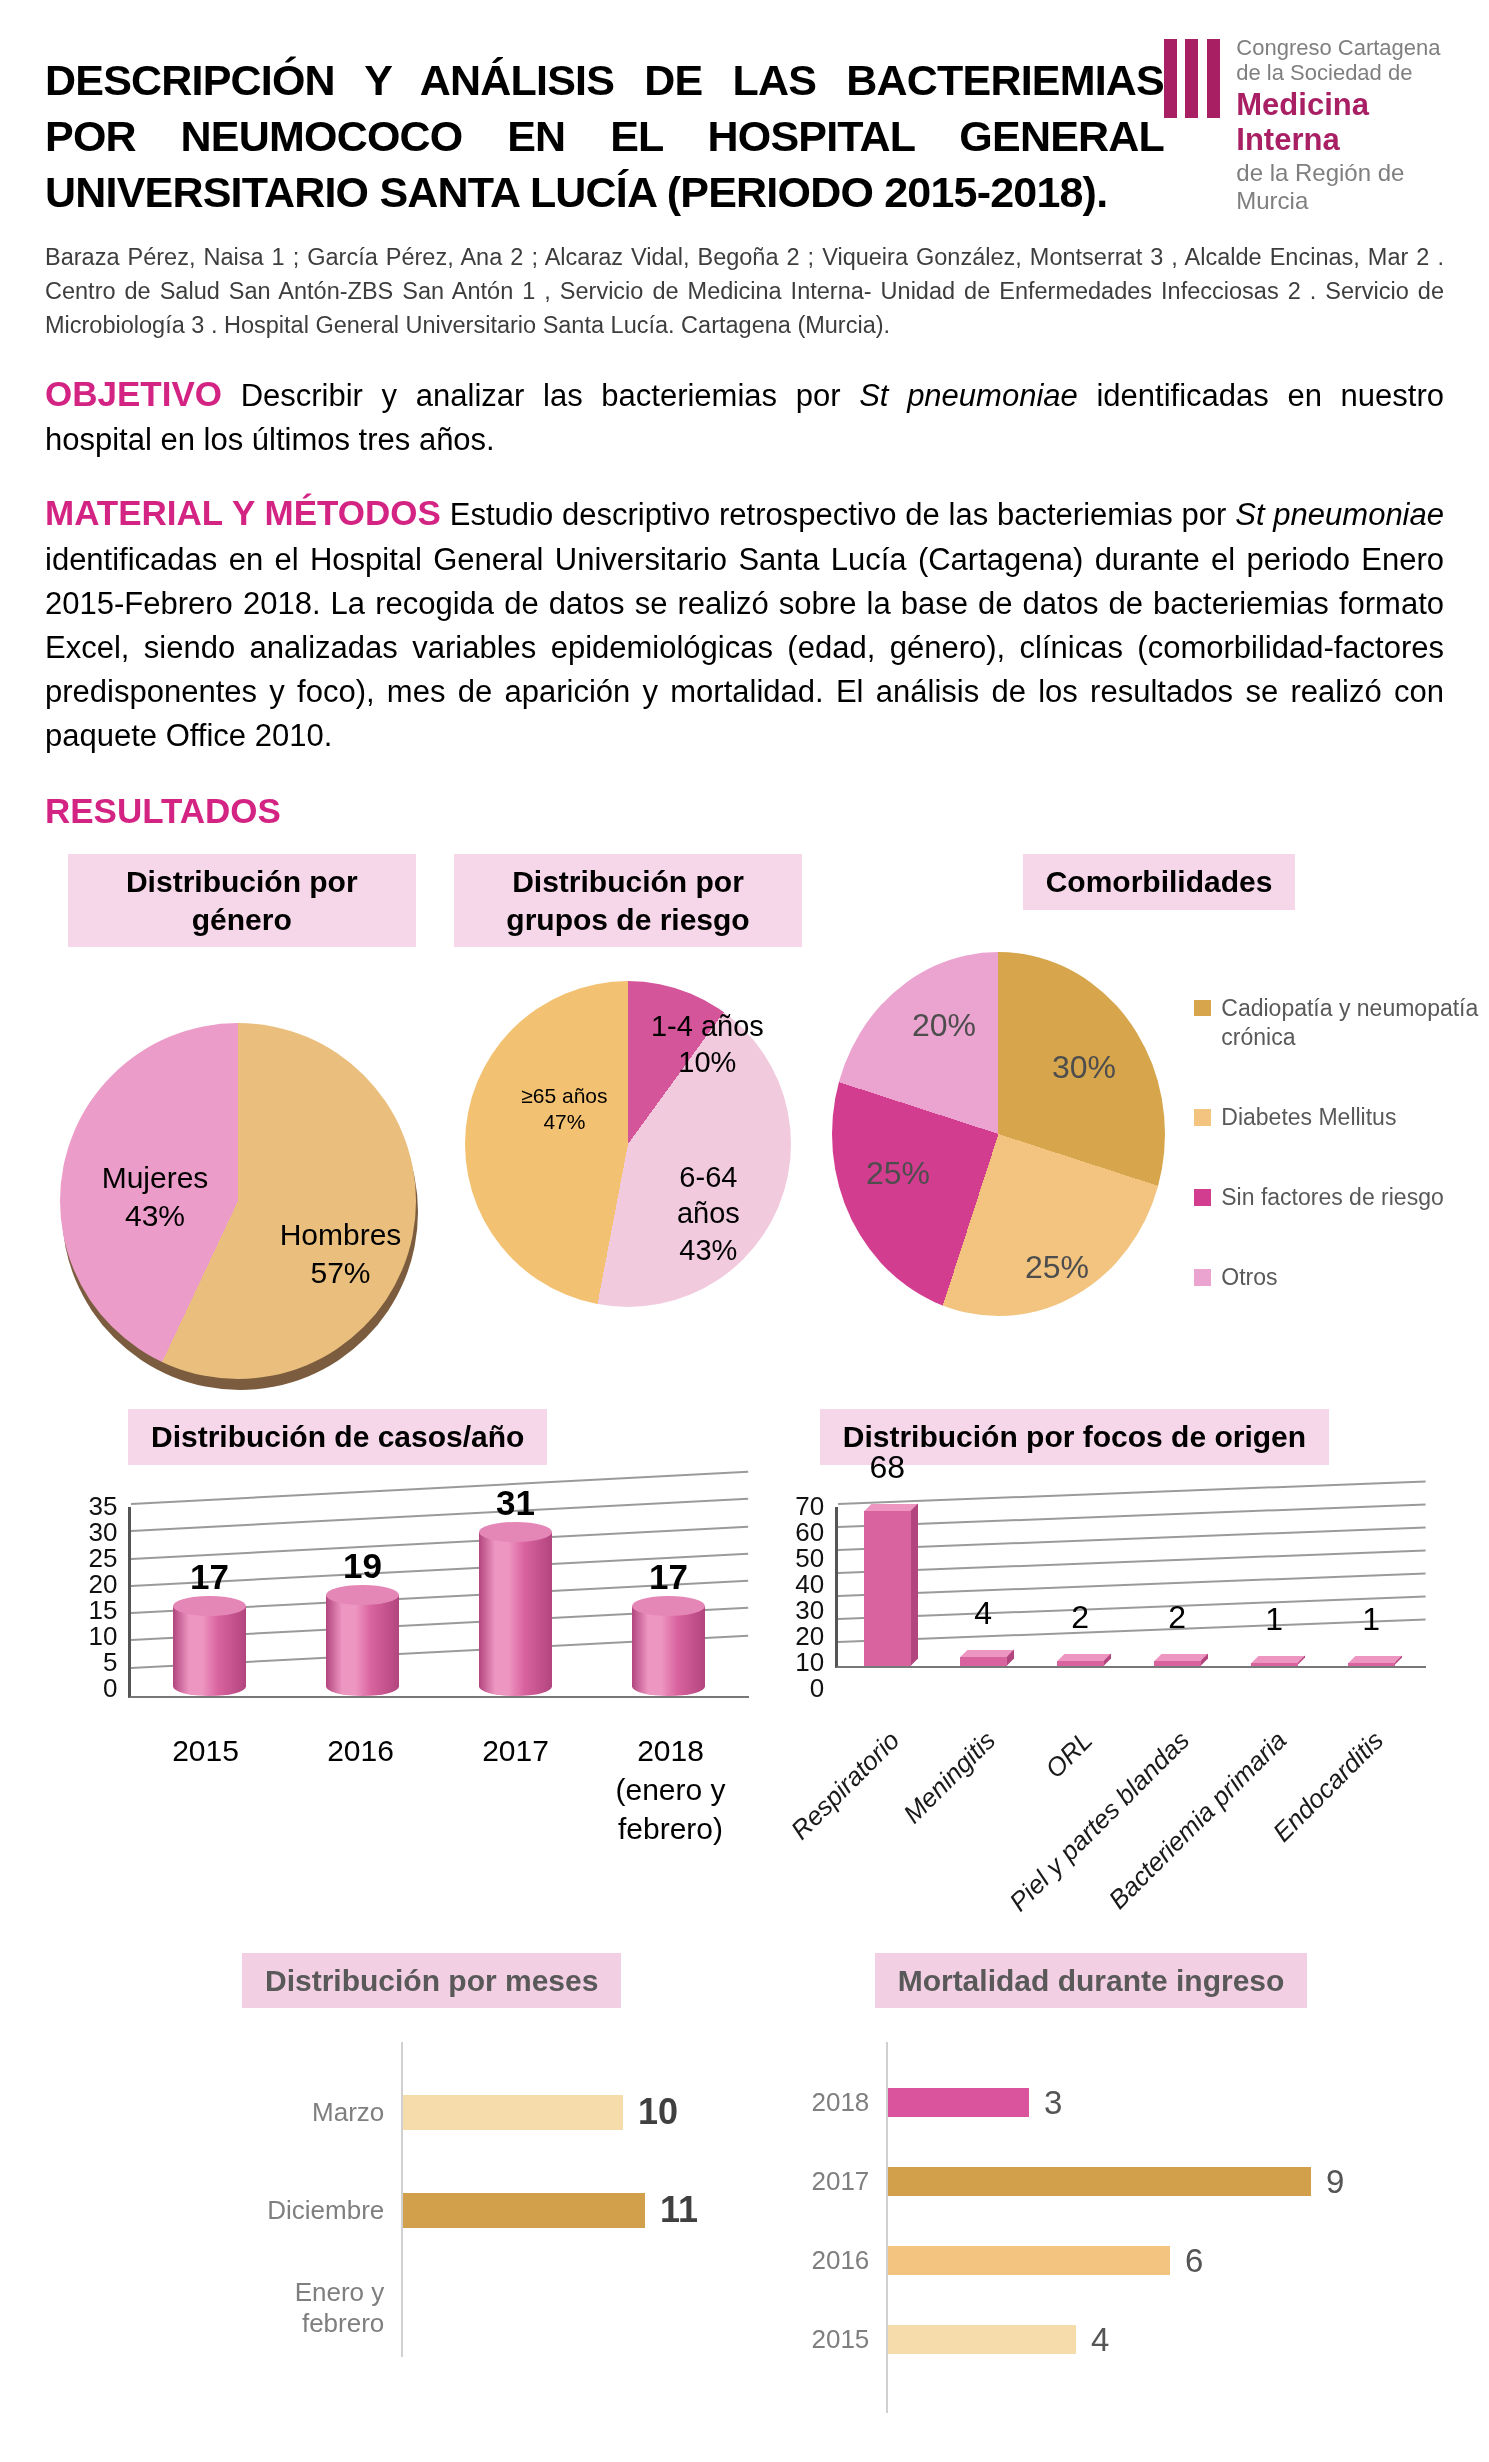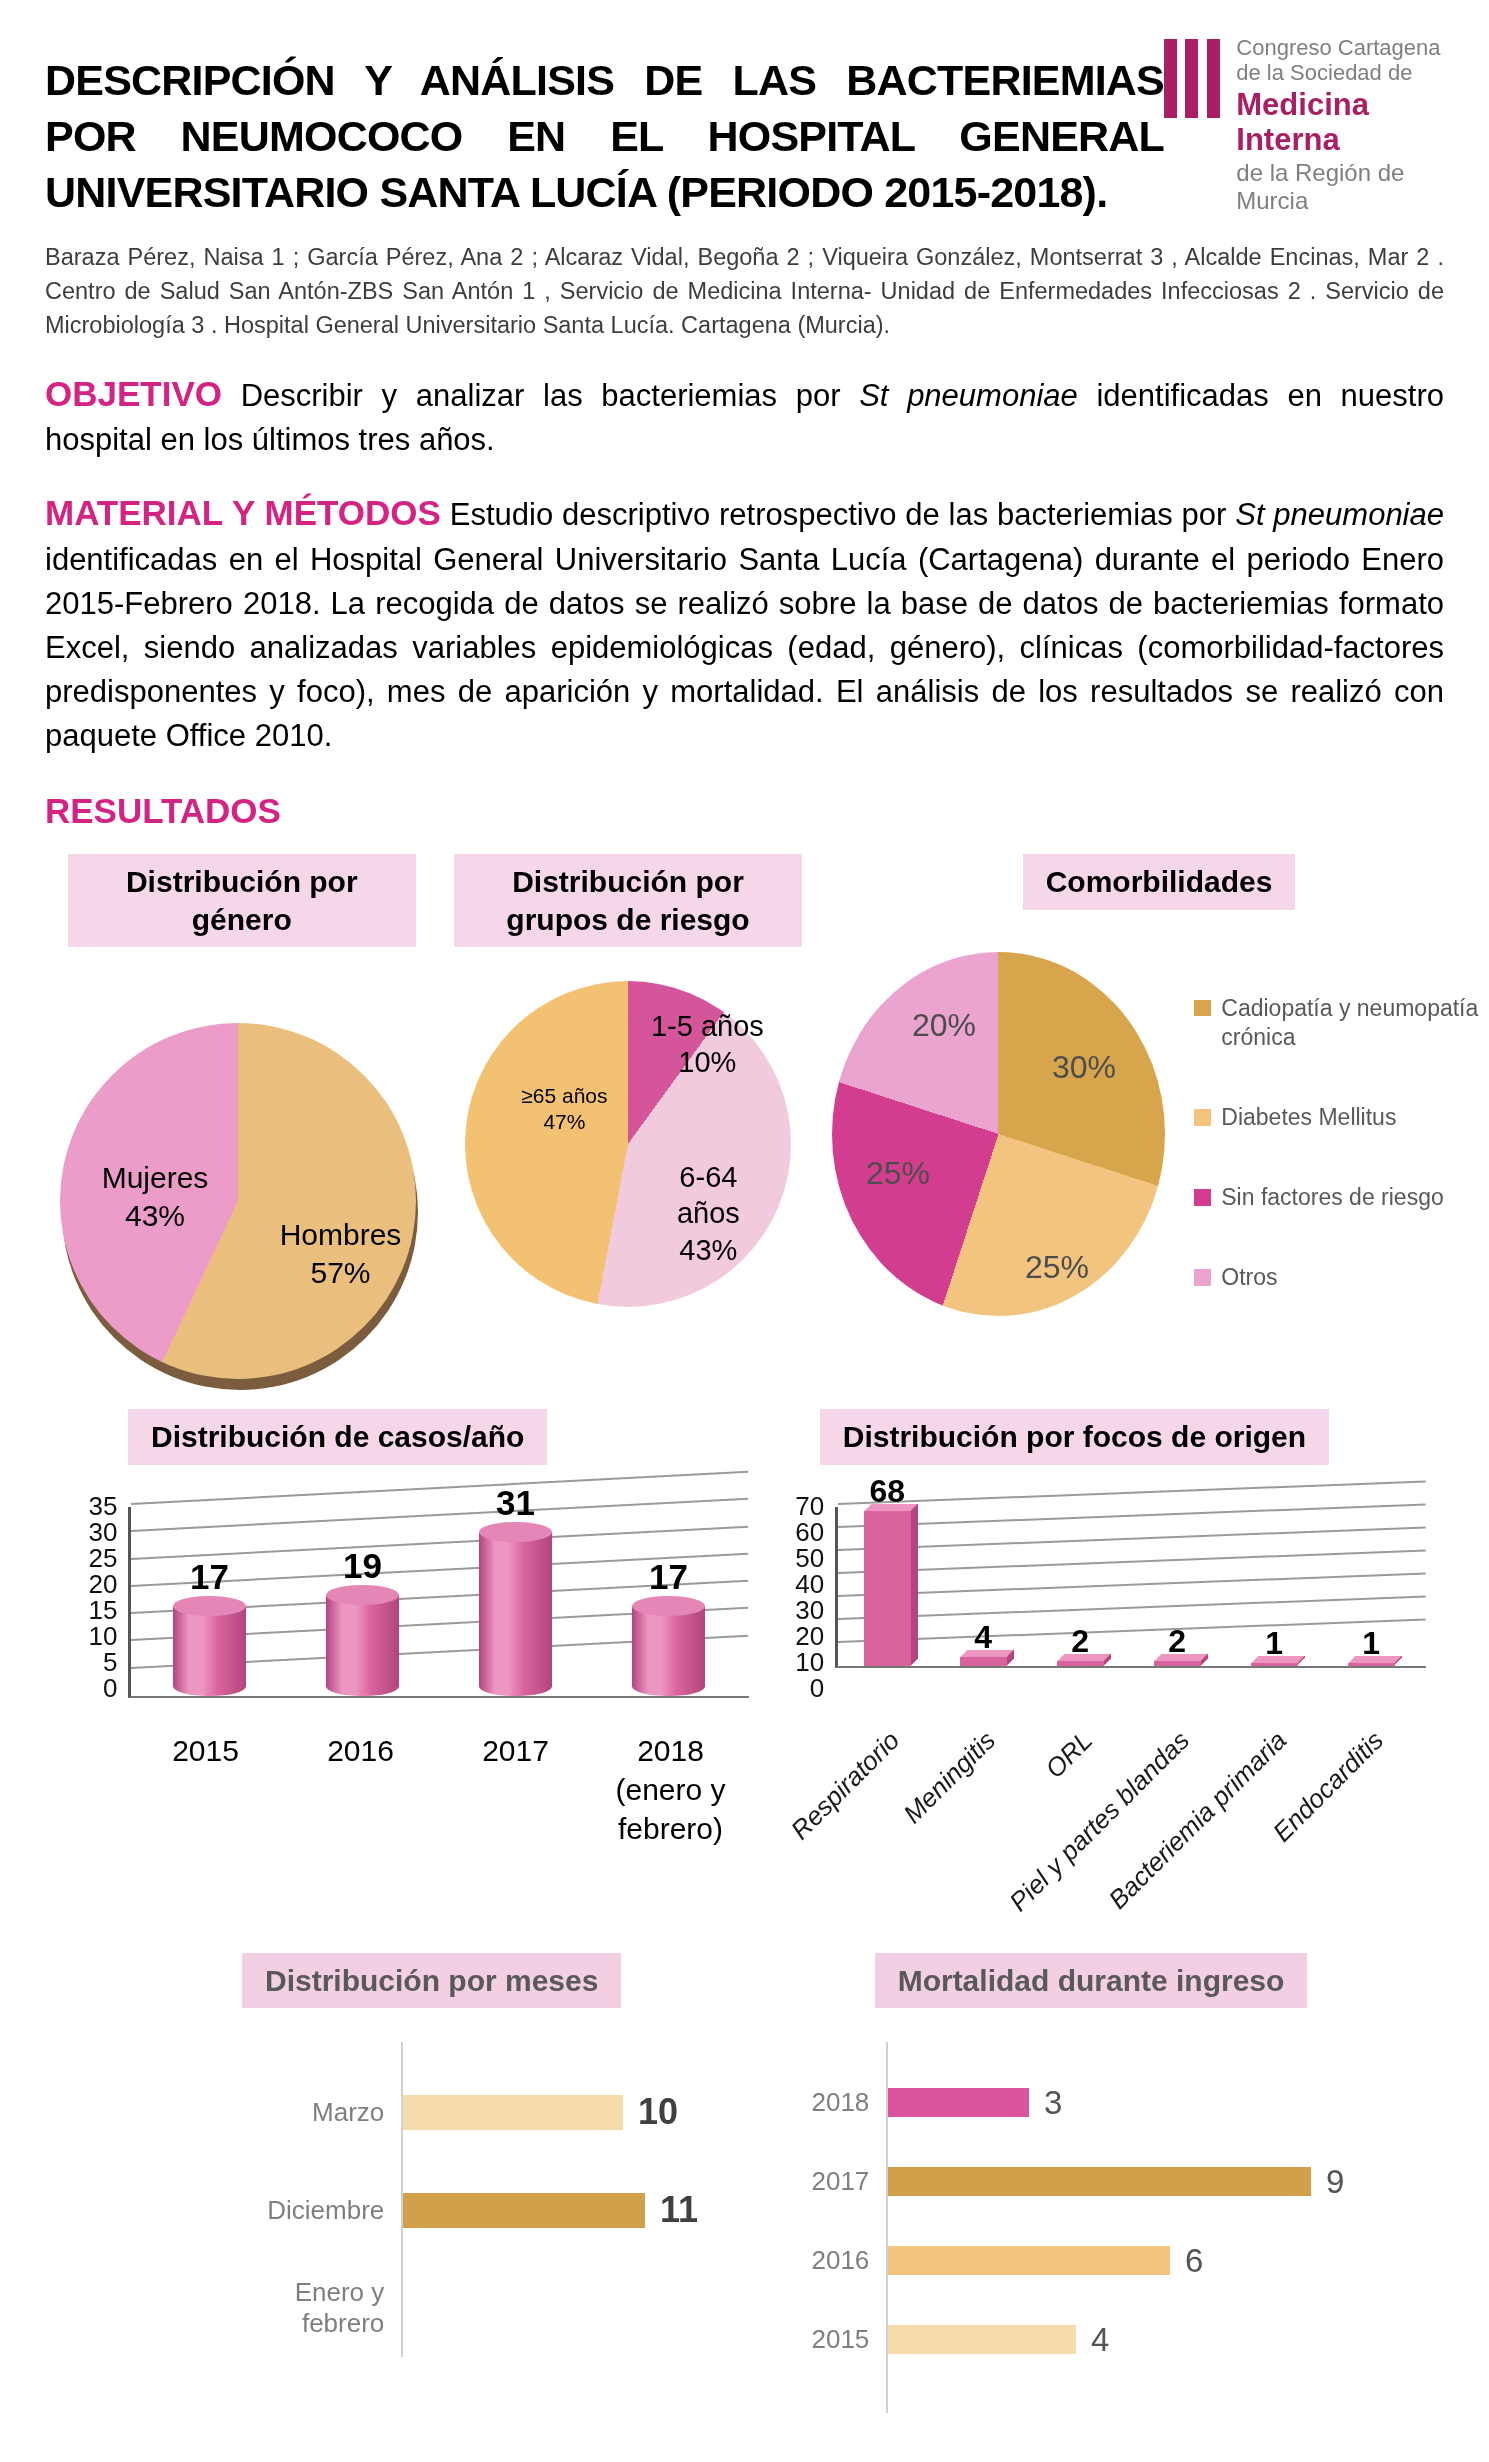--- a/index.html
+++ b/index.html
@@ -111,21 +111,21 @@
   .col-focos { width:682px; margin-left:7.6px; }
   .col-focos .pill { margin-left:38px; }
   .area-focos { width:591px; height:161px; }
   .slabwrap { position:absolute; bottom:0; width:47px; display:flex; flex-direction:column;
               align-items:center; z-index:2; }
   .slab { width:47px; position:relative; background:var(--cyl-pink); }
   .slab::before { content:""; position:absolute; top:-6.8px; left:3.8px; width:47px; height:6.8px;
                   background:var(--cyl-light); transform:skewX(-45deg); }
   .slab::after { content:""; position:absolute; top:-3.8px; right:-6.8px; width:6.8px; height:100%;
                  background:var(--cyl-dark); transform:skewY(-45deg); }
-  .fval { font-size:32px; font-weight:700; margin-bottom:1px; }
+  .fval { font-size:32px; font-weight:400; margin-bottom:25px; }
   .fcats { position:relative; margin-left:53px; width:591px; height:193px; }
   .fcats span { position:absolute; top:10.6px; width:250px; text-align:right; font-size:26px;
                 font-style:italic; color:#1a1a1a; transform:rotate(-45deg);
                 transform-origin:top right; white-space:nowrap; }
 
   
   .row3 { display:flex; margin:45px 0 0 182px; align-items:flex-start; }
   .hchart-grid { display:grid; margin-top:34px; }
   .hlabels { display:flex; flex-direction:column; }
   .hbars { display:flex; flex-direction:column; border-left:2.3px solid #d0d0d0;
@@ -204,21 +204,21 @@
           <span class="l">57%</span>
         </div>
       </div>
     </section>
 
     <section class="col-grupos">
       <div class="pill">Distribución por grupos de riesgo</div>
       <div class="pie-wrap grupos-wrap">
         <div class="pie" style="background: conic-gradient(rgb(212, 85, 154) 0deg, rgb(212, 85, 154) 36deg, rgb(242, 202, 222) 36deg, rgb(242, 202, 222) 190.8deg, rgb(242, 193, 113) 190.8deg, rgb(242, 193, 113) 360deg);"></div>
         <div class="slice-label lbl-1-5">
-          <span class="l">1-5 años</span>
+          <span class="l">1-4 años</span>
           <span class="l">10%</span>
         </div>
         <div class="slice-label lbl-65">
           <span class="l">≥65 años</span>
           <span class="l">47%</span>
         </div>
         <div class="slice-label lbl-6-64">
           <span class="l">6-64 años</span>
           <span class="l">43%</span>
         </div>

